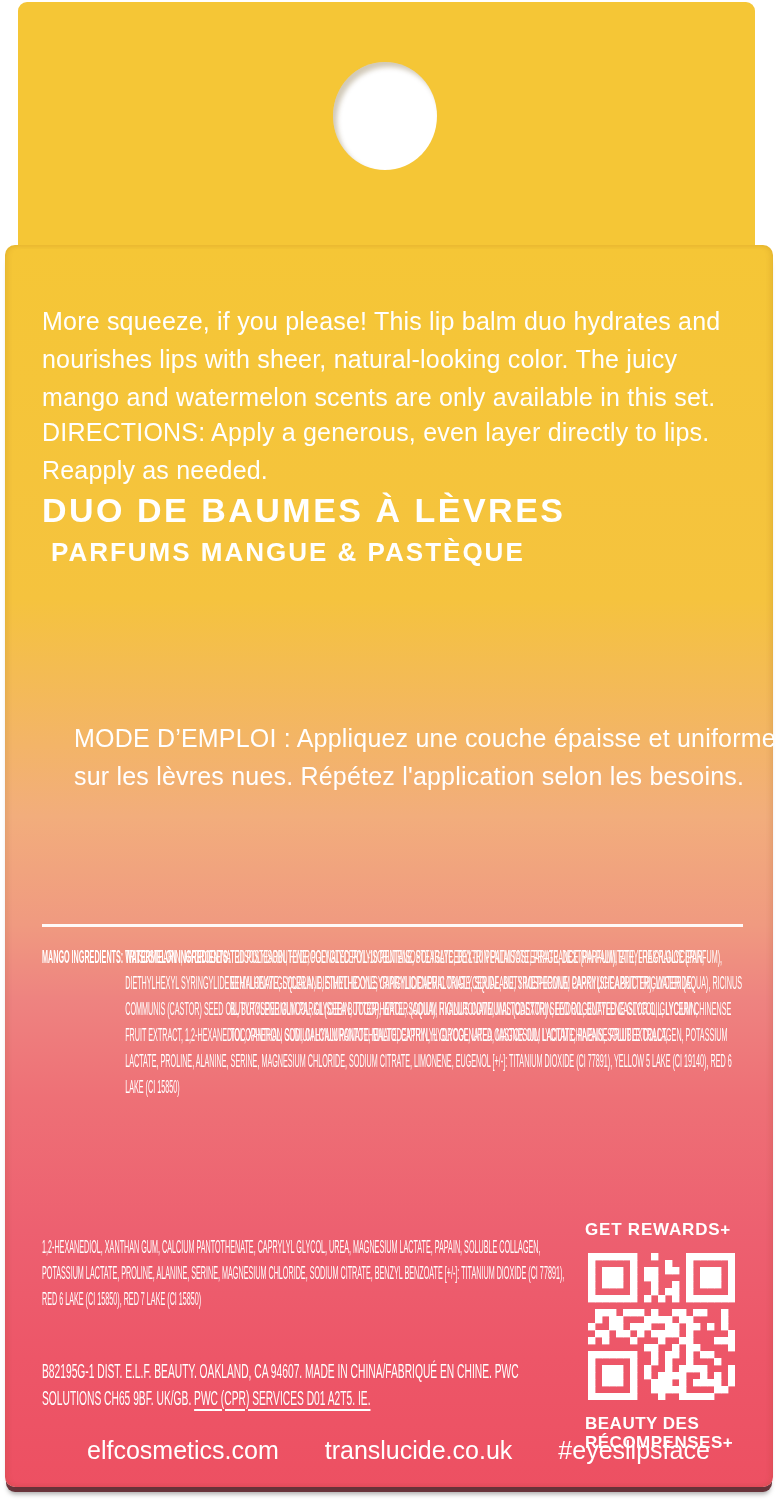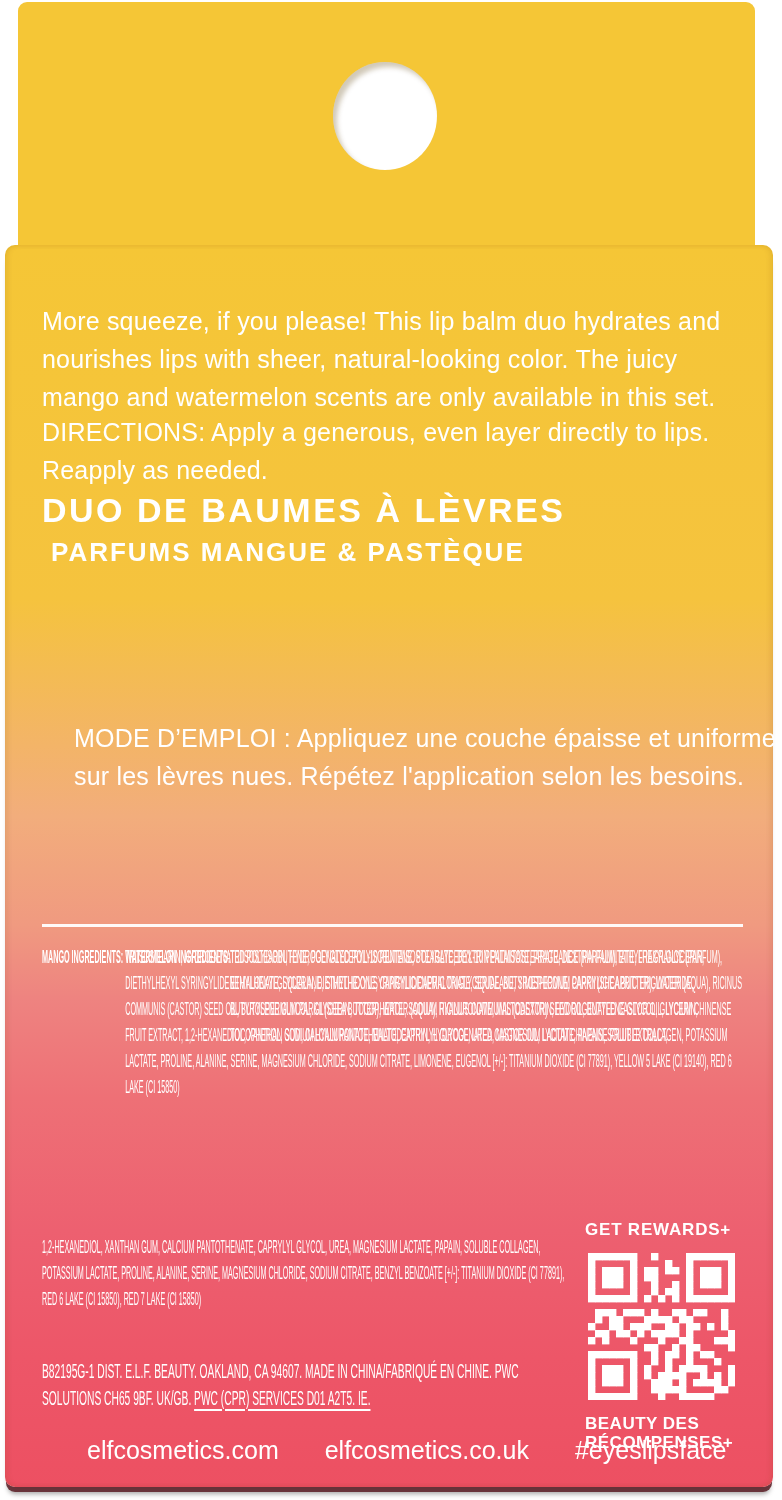--- a/index.html
+++ b/index.html
@@ -97,21 +97,21 @@
       <span>TRIISOSTEARIN, HYDROGENATED POLYISOBUTENE, POLYGLYCERYL-10 PENTAISOSTEARATE, DEXTRIN PALMITATE, FRAGRANCE (PARFUM), ETHYLHEXYLGLYCERIN, DIETHYLHEXYL SYRINGYLIDENEMALONATE, SQUALANE, SIMETHICONE, CAPRYLIC/CAPRIC TRIGLYCERIDE, BUTYROSPERMUM PARKII (SHEA BUTTER), WATER (AQUA), RICINUS COMMUNIS (CASTOR) SEED OIL, BUTYLENE GLYCOL, GLYCERIN, TOCOPHEROL, SODIUM HYALURONATE, MALTODEXTRIN, HYDROGENATED CASTOR OIL, LYCIUM CHINENSE FRUIT EXTRACT,</span>
     </div>
     <div class="ing ing2">1,2-HEXANEDIOL, XANTHAN GUM, CALCIUM PANTOTHENATE, CAPRYLYL GLYCOL, UREA, MAGNESIUM LACTATE, PAPAIN, SOLUBLE COLLAGEN, POTASSIUM LACTATE, PROLINE, ALANINE, SERINE, MAGNESIUM CHLORIDE, SODIUM CITRATE, BENZYL BENZOATE [+/-]: TITANIUM DIOXIDE (CI 77891), RED 6 LAKE (CI 15850), RED 7 LAKE (CI 15850)</div>
 
     <div class="legal">
       <span>B82195G-1 DIST. E.L.F. BEAUTY. OAKLAND, CA 94607. MADE IN CHINA/FABRIQUÉ EN CHINE. PWC SOLUTIONS CH65 9BF. UK/GB. </span><span class="u">PWC (CPR) SERVICES D01 A2T5. IE.</span>
     </div>
 
     <div class="sites">
       <span>elfcosmetics.com</span>
-      <span>elfcosmetics.co.uk</span>
+      <span>translucide.co.uk</span>
       <span>#eyeslipsface</span>
     </div>
 
     <div class="rewards">
       <div class="rw-title">GET REWARDS+</div>
       <svg class="qr" width="147" height="147" viewBox="0 0 147 147">
           <rect x="0" y="0" width="7.4" height="7.4" fill="#fff"></rect>
           <rect x="7" y="0" width="7.4" height="7.4" fill="#fff"></rect>
           <rect x="14" y="0" width="7.4" height="7.4" fill="#fff"></rect>
           <rect x="21" y="0" width="7.4" height="7.4" fill="#fff"></rect>

